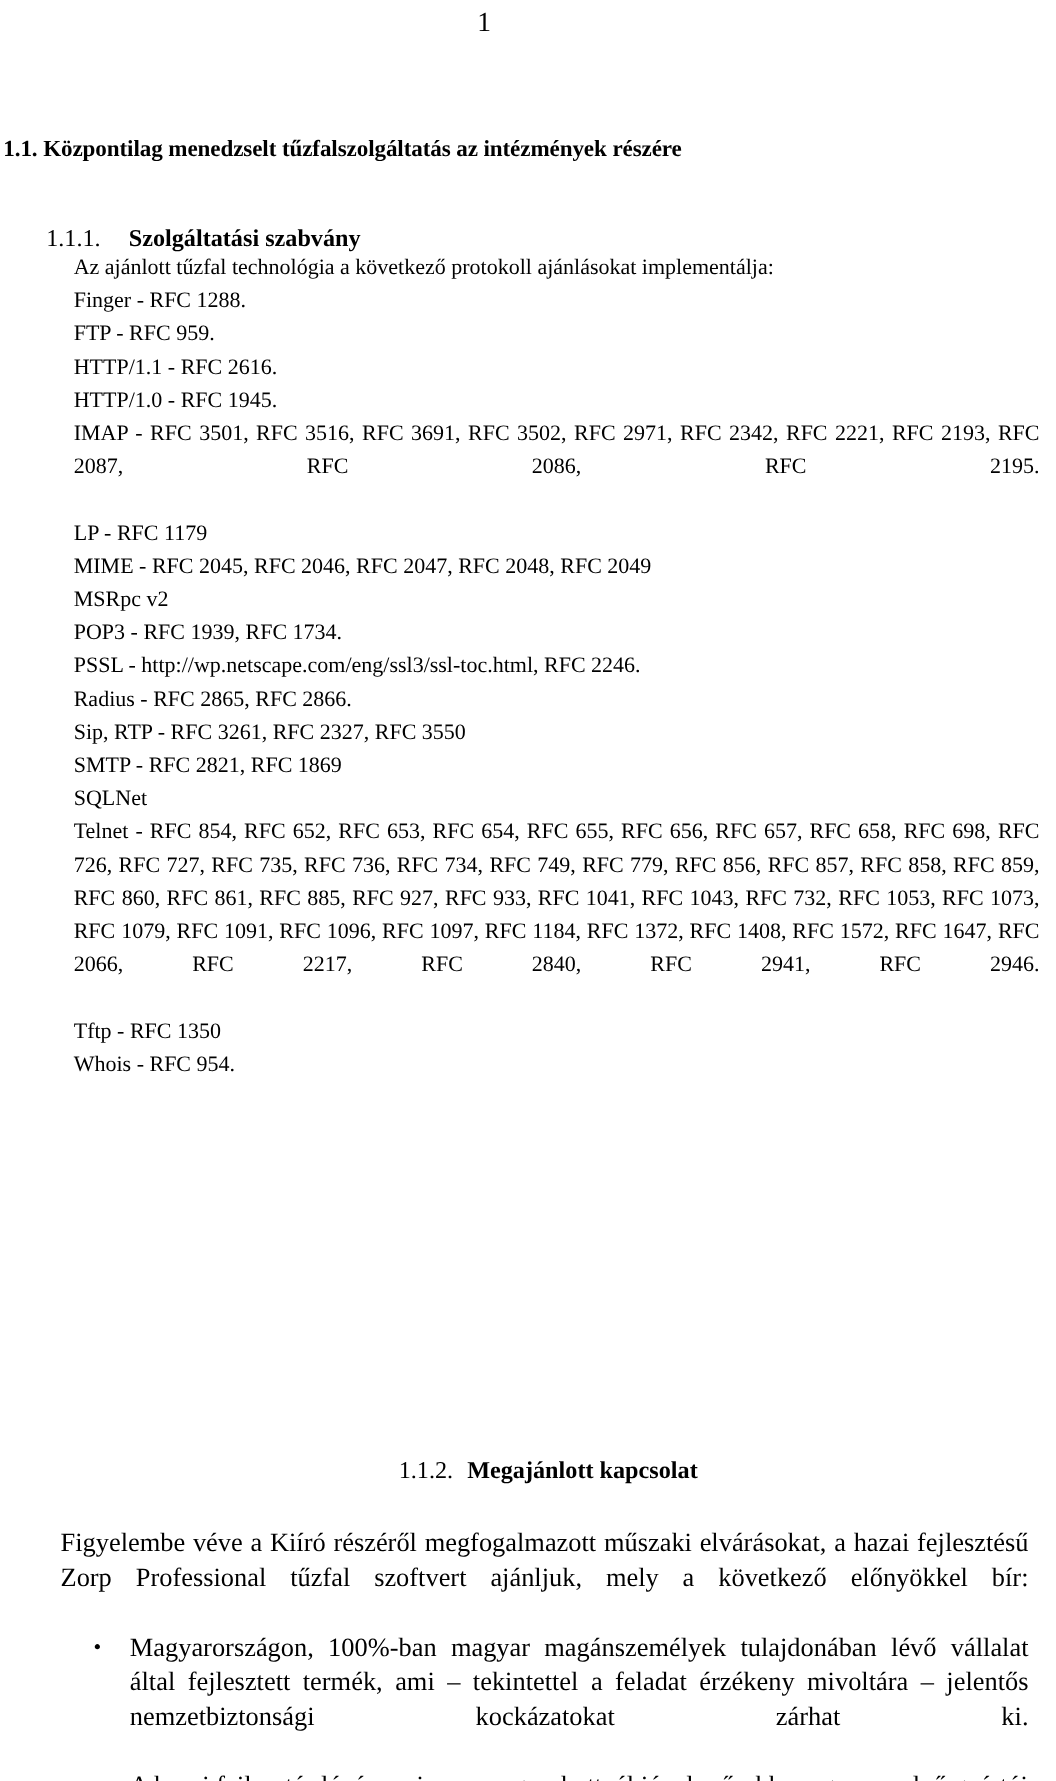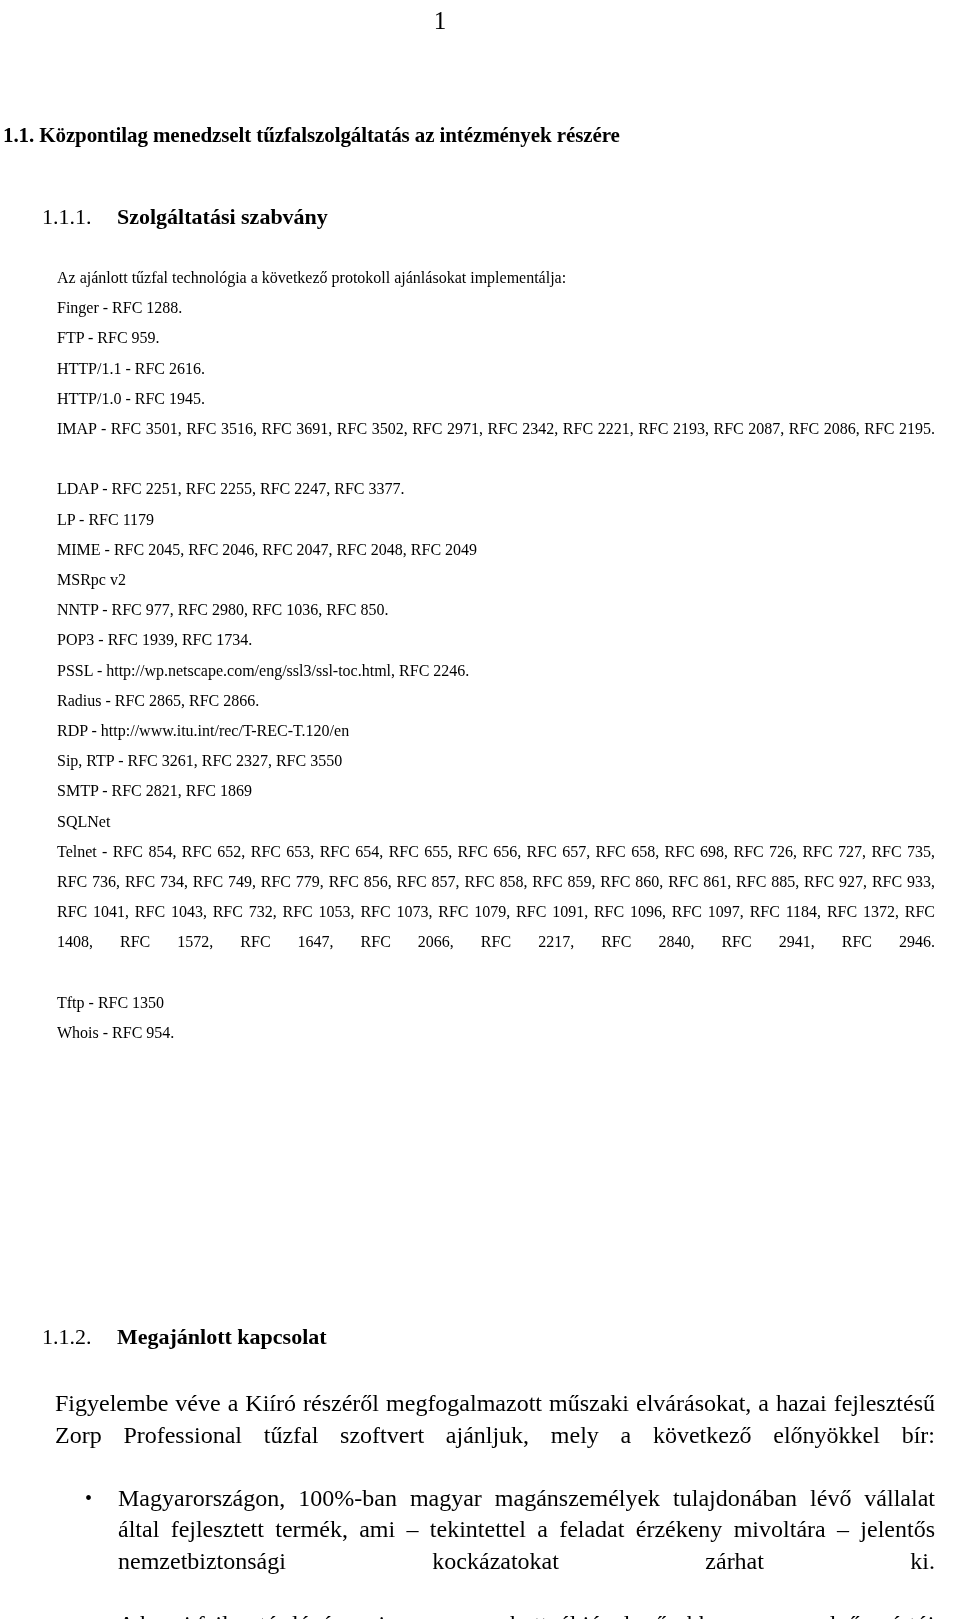--- a/index.html
+++ b/index.html
@@ -64,36 +64,36 @@
   }
   .h3b {
     position: absolute;
     left: 42px;
     top: 1300px;
     width: 900px;
     font-size: 22px;
     line-height: 30px;
     font-weight: bold;
     white-space: nowrap;
+    text-align: center;
   }
   .h3b .h3-num {
     display: inline-block;
     width: 75px;
     font-weight: normal;
   }
 
   
   .proto-block {
     position: absolute;
-    left: 57px;
+    left: 67px;
     top: 228px;
     width: 878px;
-    font-size: 16px;
+    font-size: 20px;
     line-height: 30.2px;
-    margin-top: 35px;
   }
   .proto-line {
     margin: 0;
     white-space: nowrap;
   }
   .proto-para {
     margin: 0;
     text-align: justify;
     text-justify: inter-word;
     white-space: normal;
@@ -165,29 +165,26 @@
     <span class="h3-num">1.1.1.</span><span>Szolgáltatási szabvány</span>
   </h3>
 
   <div class="proto-block">
     <p class="proto-line">Az ajánlott tűzfal technológia a következő protokoll ajánlásokat implementálja:</p>
     <p class="proto-line">Finger - RFC 1288.</p>
     <p class="proto-line">FTP - RFC 959.</p>
     <p class="proto-line">HTTP/1.1 - RFC 2616.</p>
     <p class="proto-line">HTTP/1.0 - RFC 1945.</p>
     <p class="proto-para">IMAP - RFC 3501, RFC 3516, RFC 3691, RFC 3502, RFC 2971, RFC 2342, RFC 2221, RFC 2193,  RFC 2087, RFC 2086, RFC 2195.</p>
-    <p class="proto-line">LDAP - RFC 2251, RFC 2255, RFC 2247, RFC 3377.</p>
     <p class="proto-line">LP - RFC 1179</p>
     <p class="proto-line">MIME - RFC 2045, RFC 2046, RFC 2047, RFC 2048, RFC 2049</p>
     <p class="proto-line">MSRpc v2</p>
-    <p class="proto-line">NNTP - RFC 977, RFC 2980, RFC 1036, RFC 850.</p>
     <p class="proto-line">POP3 - RFC 1939, RFC 1734.</p>
     <p class="proto-line">PSSL - http://wp.netscape.com/eng/ssl3/ssl-toc.html, RFC 2246.</p>
     <p class="proto-line">Radius - RFC 2865, RFC 2866.</p>
-    <p class="proto-line">RDP - http://www.itu.int/rec/T-REC-T.120/en</p>
     <p class="proto-line">Sip, RTP - RFC 3261, RFC 2327, RFC 3550</p>
     <p class="proto-line">SMTP - RFC 2821, RFC 1869</p>
     <p class="proto-line">SQLNet</p>
     <p class="proto-para">Telnet - RFC 854, RFC 652, RFC 653, RFC 654, RFC 655, RFC 656, RFC 657, RFC 658, RFC 698, RFC 726, RFC 727, RFC 735, RFC 736, RFC 734, RFC 749, RFC 779, RFC 856, RFC 857, RFC 858, RFC 859, RFC 860, RFC 861, RFC 885, RFC 927, RFC 933, RFC 1041, RFC 1043, RFC 732, RFC 1053, RFC 1073, RFC 1079, RFC 1091, RFC 1096, RFC 1097, RFC 1184, RFC 1372, RFC 1408, RFC 1572, RFC 1647, RFC 2066, RFC 2217, RFC 2840, RFC 2941, RFC 2946.</p>
     <p class="proto-line">Tftp - RFC 1350</p>
     <p class="proto-line">Whois - RFC 954.</p>
   </div>
 
   <h3 class="h3b">
     <span class="h3-num">1.1.2.</span><span>Megajánlott kapcsolat</span>

